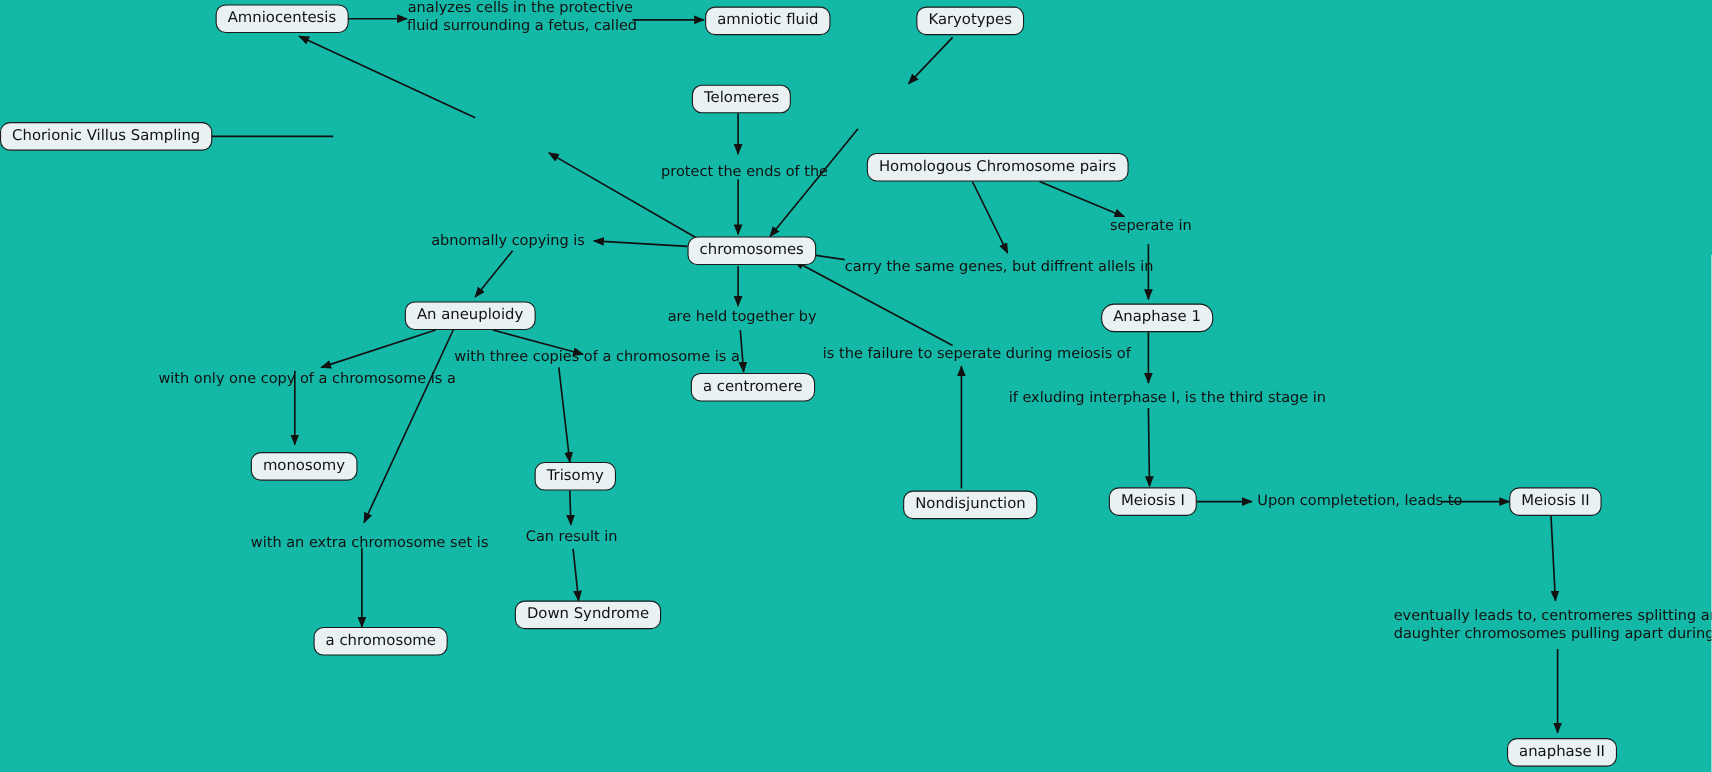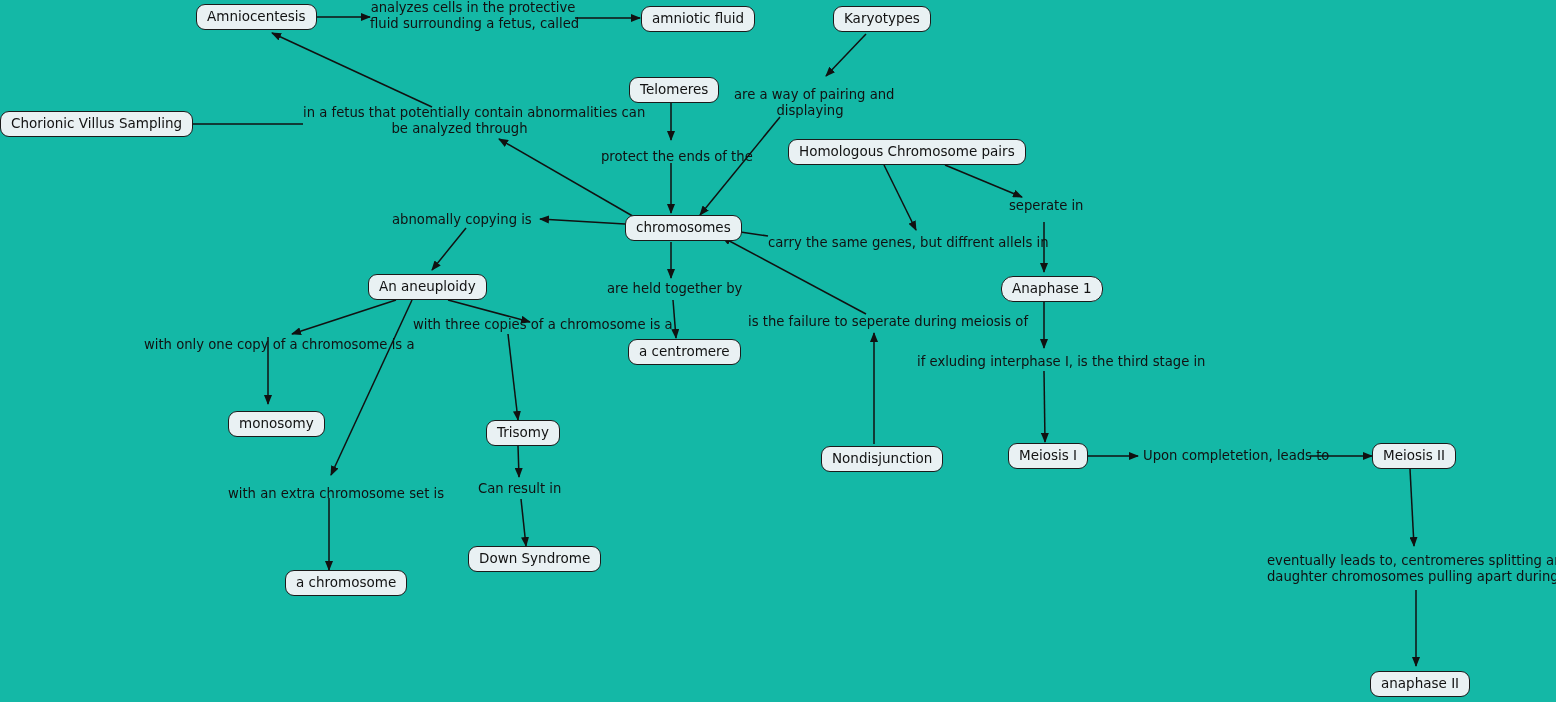--- a/index.html
+++ b/index.html
@@ -167,25 +167,21 @@
 
   <div class="node" style="left:468px; top:546px;">Down Syndrome</div>
 
   <div class="node" style="left:285px; top:570px;">a chromosome</div>
 
   <div class="node" style="left:1370px; top:671px;">anaphase II</div>
 
   <div class="linklabel lc" style="left:370px; top:0px; width:206px;">analyzes cells in the protective
 fluid surrounding a fetus, called</div>
 
-  <div class="linklabel lc" style="left:734px; top:87px; width:152px;">are a way of pairing and
-displaying</div>
-
-  <div class="linklabel lc" style="left:303px; top:105px; width:313px;">in a fetus that potentially contain abnormalities can
-be analyzed through</div>
+
 
   <div class="linklabel ll" style="left:601px; top:149px;">protect the ends of the</div>
 
   <div class="linklabel ll" style="left:1009px; top:198px;">seperate in</div>
 
   <div class="linklabel ll" style="left:392px; top:212px;text-align:right;">abnomally copying is</div>
 
   <div class="linklabel ll" style="left:768px; top:235px;">carry the same genes, but diffrent allels in</div>
 
   <div class="linklabel ll" style="left:607px; top:281px;">are held together by</div>

